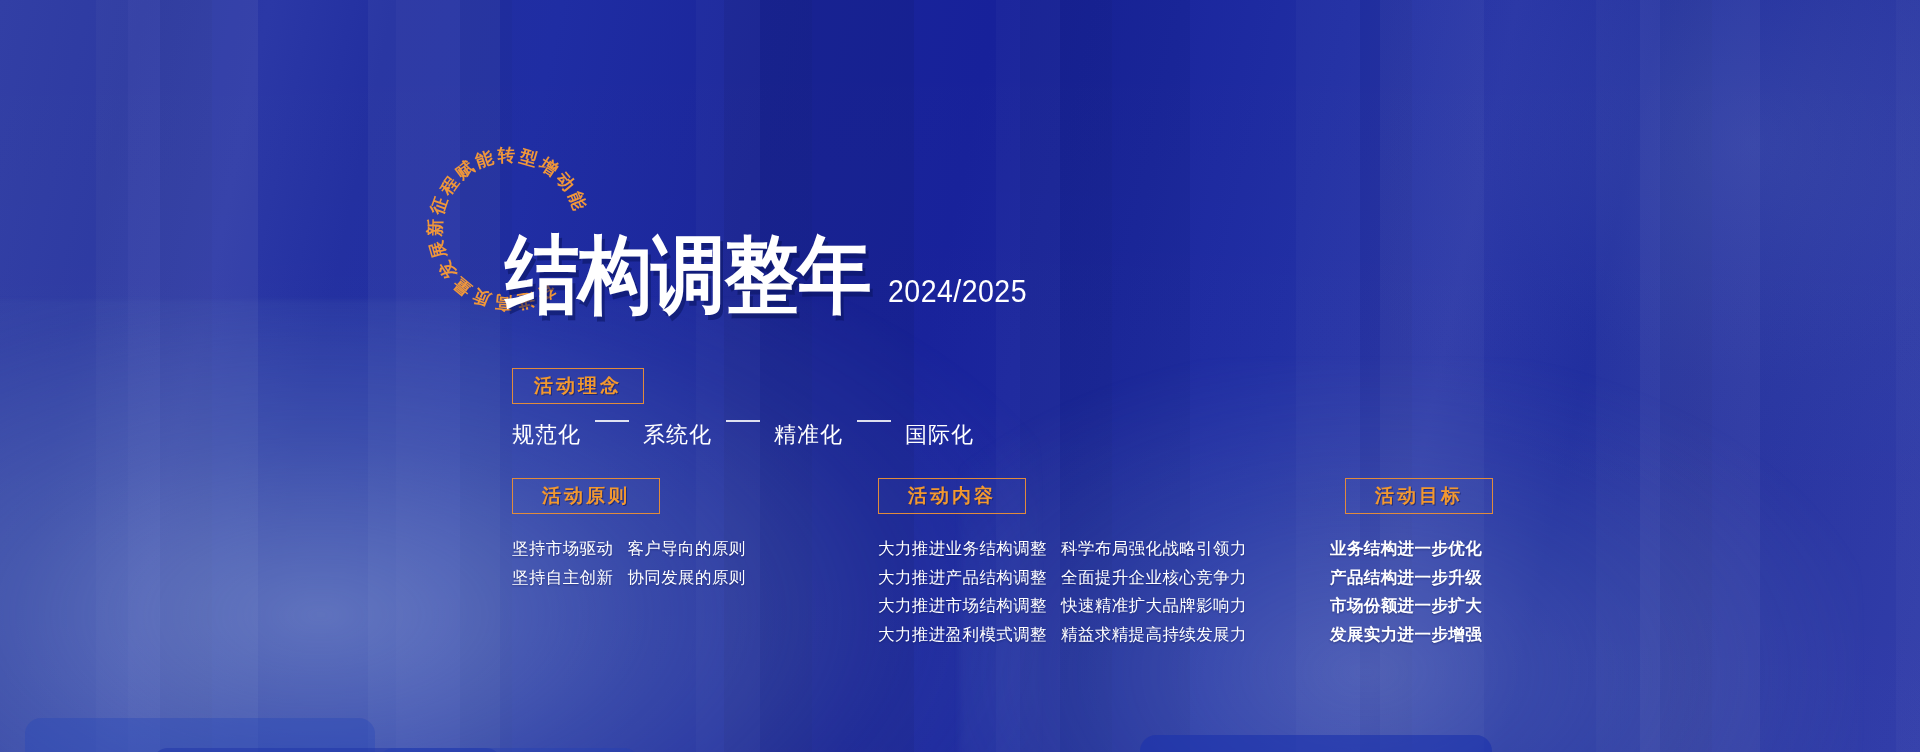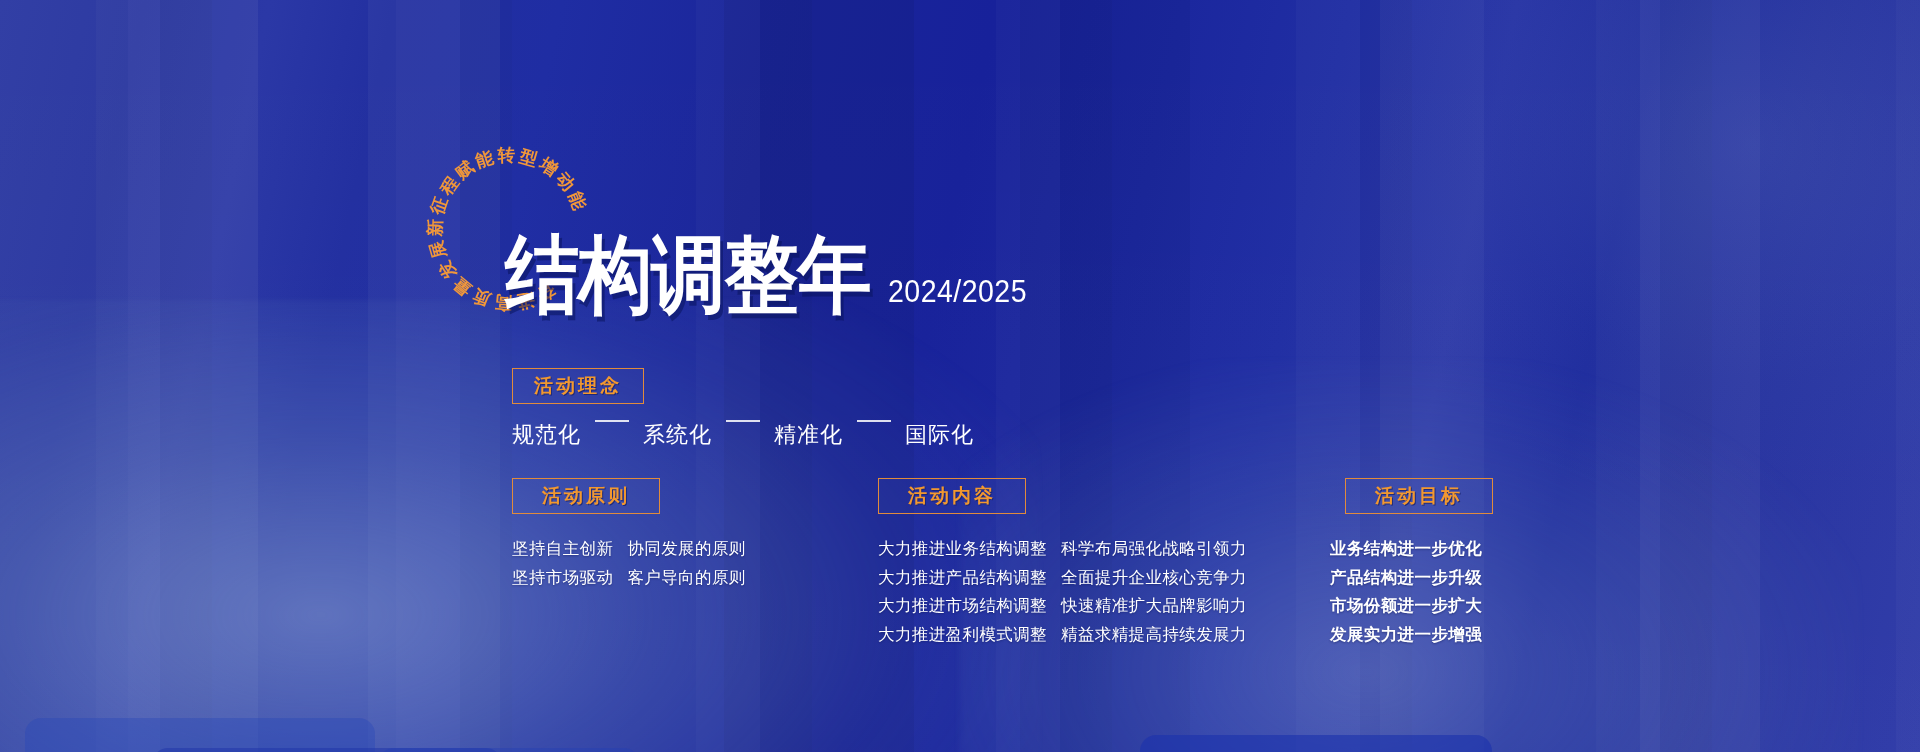--- a/index.html
+++ b/index.html
@@ -250,27 +250,27 @@
       <span class="dash"></span>
       <span class="cw">系统化</span>
       <span class="dash"></span>
       <span class="cw">精准化</span>
       <span class="dash"></span>
       <span class="cw">国际化</span>
     </div>
 
   <div class="col" id="col-principle">
       <div class="row">
+        <span class="a">坚持市场驱动</span>
+        <span class="b">客户导向的原则</span>
+      </div>
+      <div class="row">
         <span class="a">坚持自主创新</span>
         <span class="b">协同发展的原则</span>
       </div>
-      <div class="row">
-        <span class="a">坚持市场驱动</span>
-        <span class="b">客户导向的原则</span>
-      </div>
     </div>
   <div class="col" id="col-content">
       <div class="row">
         <span class="a">大力推进业务结构调整</span>
         <span class="b">科学布局强化战略引领力</span>
       </div>
       <div class="row">
         <span class="a">大力推进产品结构调整</span>
         <span class="b">全面提升企业核心竞争力</span>
       </div>

